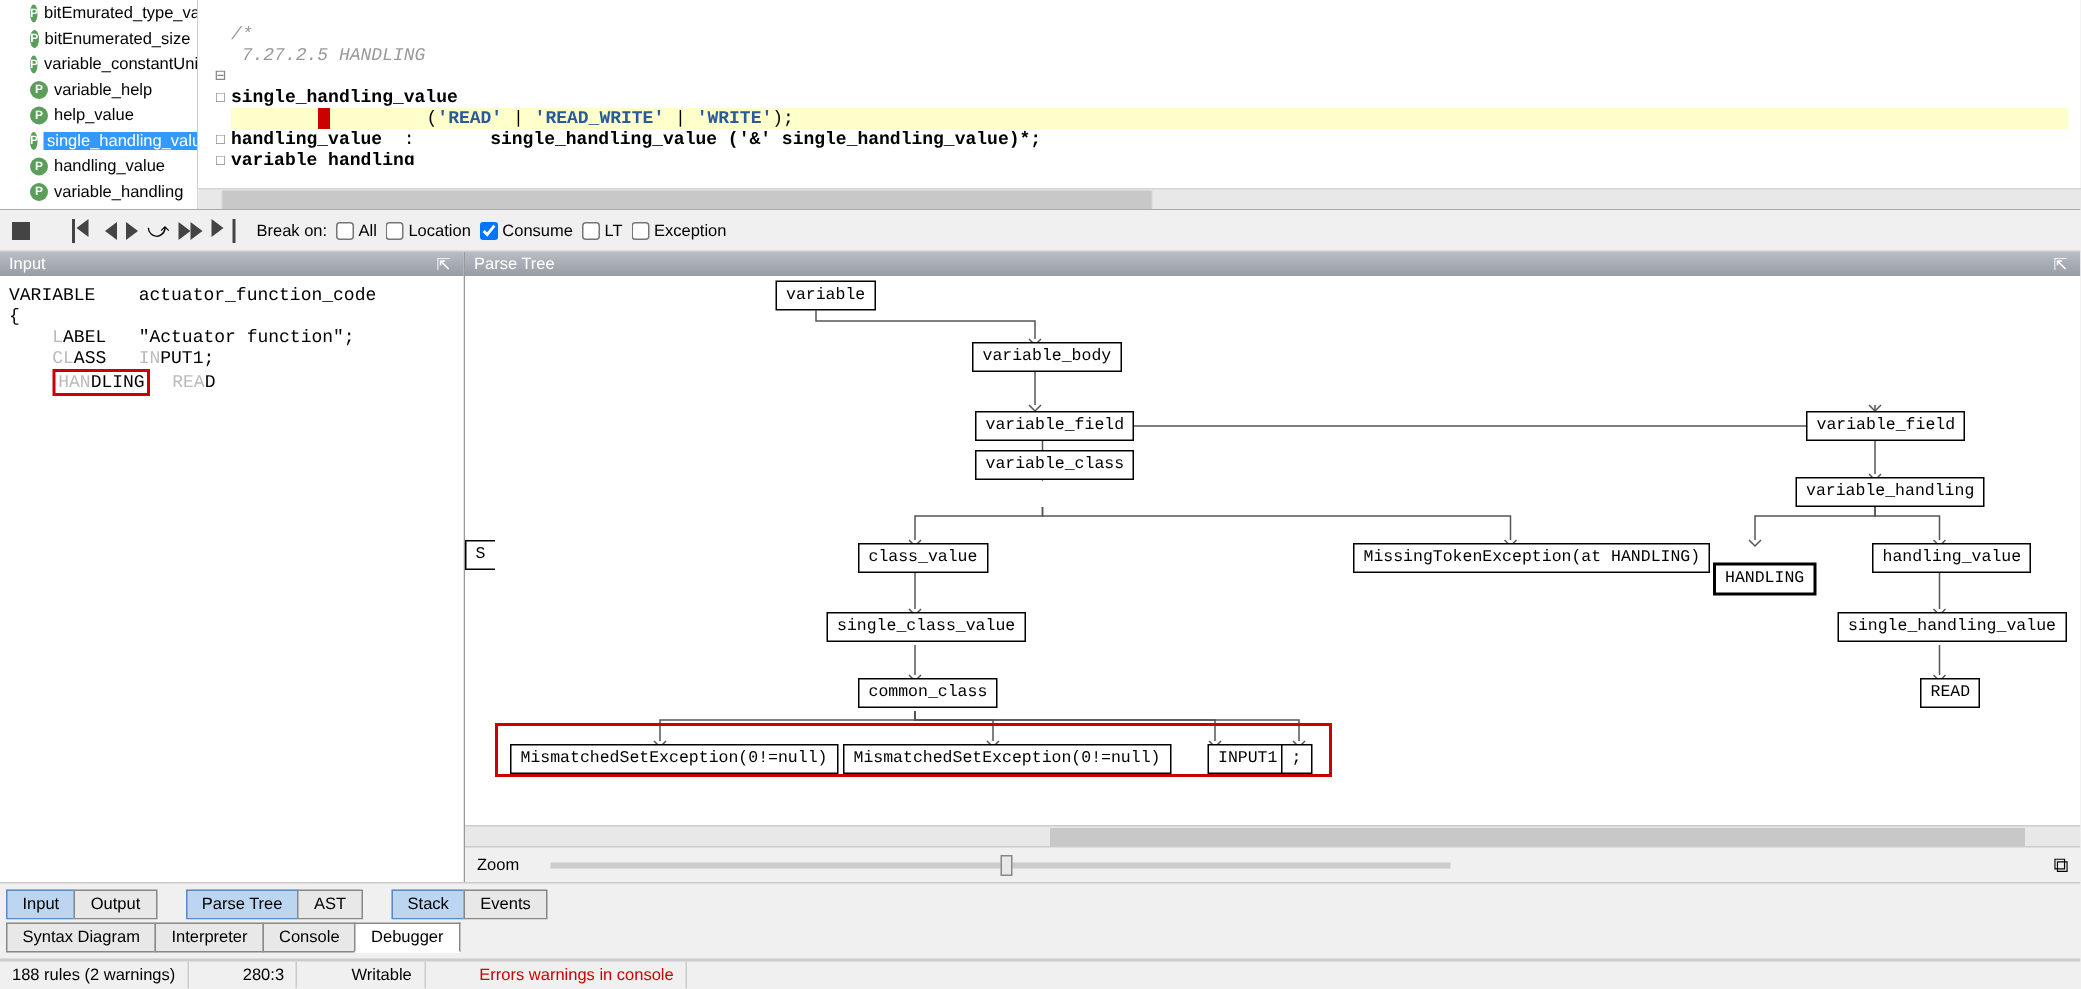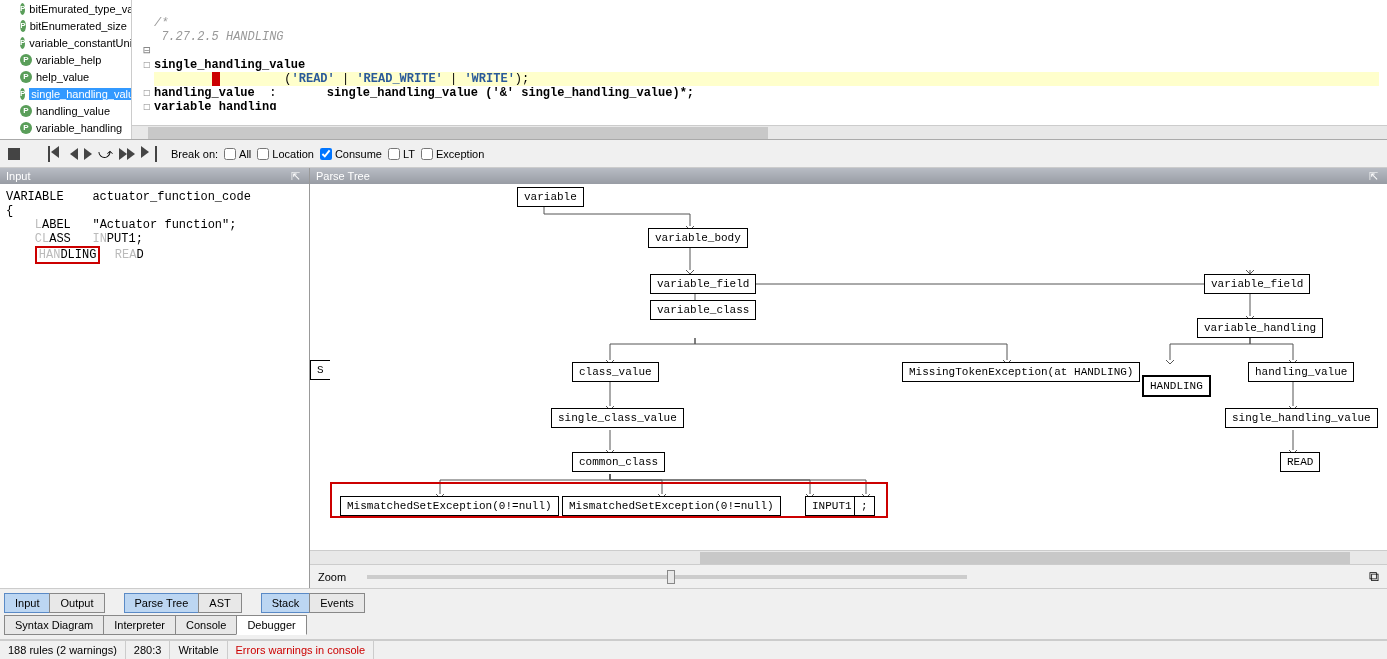--- a/index.html
+++ b/index.html
@@ -234,20 +234,21 @@
   display: flex;
   background: #f0f0f0;
   padding: 2px 4px 4px 4px;
   border-bottom: 1px solid #ccc;
 }
 .status-bar {
   display: flex;
   background: #f0f0f0;
   border-top: 1px solid #ccc;
   font-size: 11px;
+  gap: 28px;
 }
 .status-cell {
   padding: 3px 8px;
   border-right: 1px solid #ccc;
 }
 .status-err { color: #c00; }
 .expand-icon {
   width: 12px; height: 12px;
   cursor: pointer;
 }

